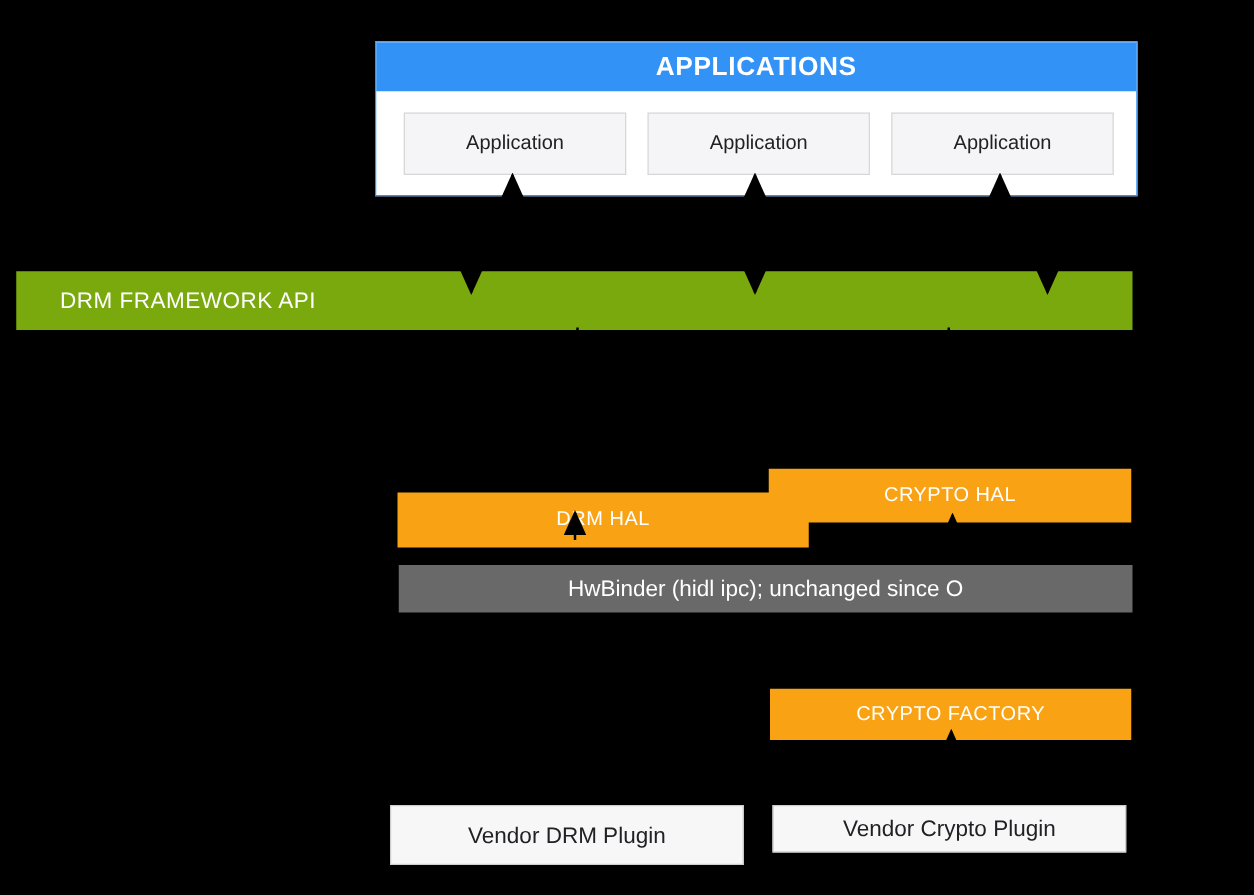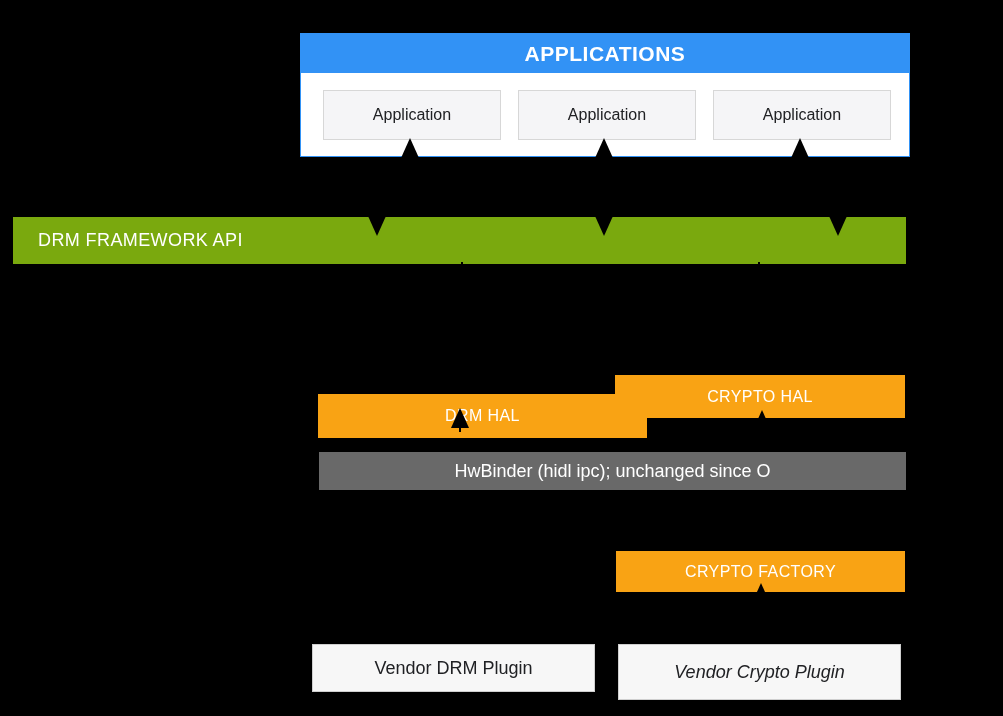--- a/index.html
+++ b/index.html
@@ -35,21 +35,21 @@
   }
   .app-box.b1 { left: 22px; }
   .app-box.b2 { left: 217px; }
   .app-box.b3 { left: 412px; }
 
   .green-bar {
     left: 13px; top: 217px; width: 893px; height: 47px;
     background: var(--green, #7aa90e);
     color: #ffffff; font-size: 18px; letter-spacing: 0.4px;
     display: flex; align-items: center;
-    padding-left: 25px;
+    padding-left: 35px;
   }
   .binder-bar {
     left: 319px; top: 291px; width: 587px; height: 48px;
     background: var(--light_gray, #d9d9d9);
     color: var(--text_muted, #5f6368);
     font-size: 18px; font-style: italic;
     display: flex; align-items: center; justify-content: center;
   }
   .orange-box {
     background: var(--orange, #f9a314);
@@ -67,21 +67,21 @@
   .factory-drm    { left: 313px; top: 547px; width: 293px; height: 42px; }
   .factory-crypto { left: 616px; top: 551px; width: 289px; height: 41px; }
   .vendor-box {
     background: #f7f7f7;
     border: 1px solid #cfcfcf;
     color: var(--text_dark, #202124);
     font-size: 18px;
     display: flex; align-items: center; justify-content: center;
   }
   .vendor-drm    { left: 312px; top: 644px; width: 283px; height: 48px; }
-  .vendor-crypto { left: 618px; top: 644px; width: 283px; height: 56px; font-style: italic; }
+  .vendor-crypto { left: 618px; top: 644px; width: 283px; height: 38px; }
 
   .overlay {
     position: absolute; left: 0; top: 0;
     pointer-events: none;
   }
 </style>
 </head>
 <body>
 
 <div class="stage">

